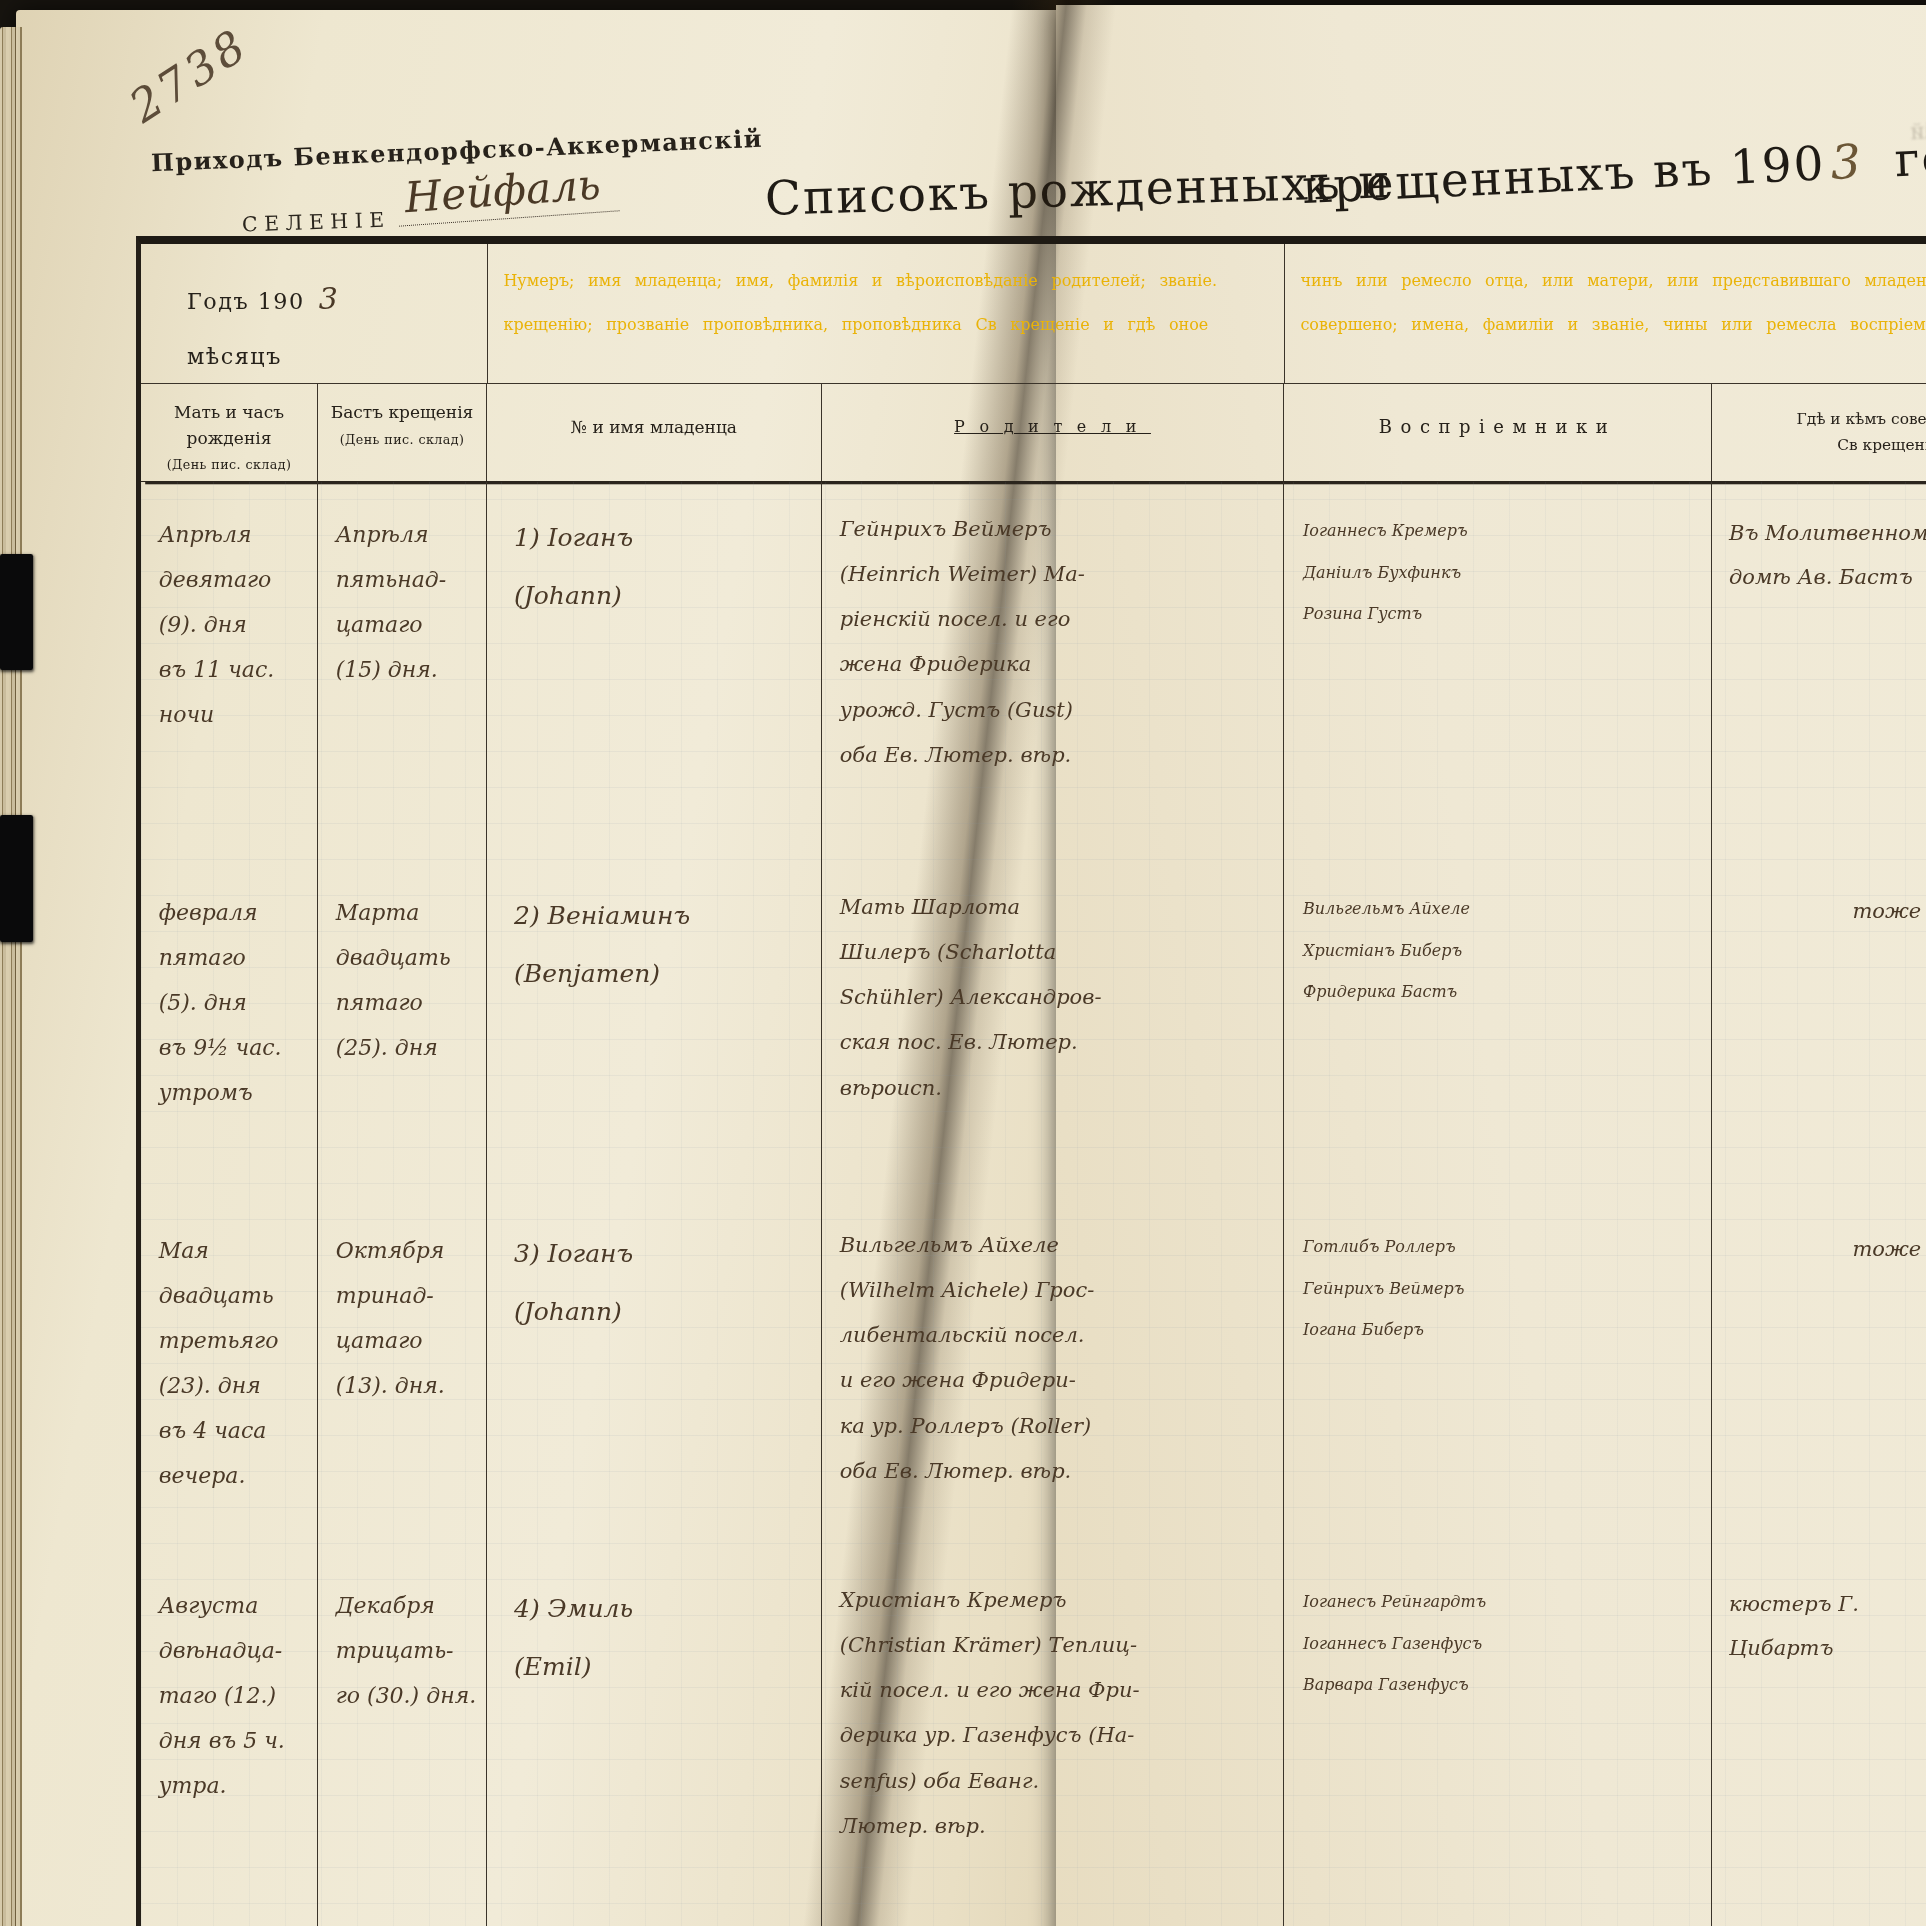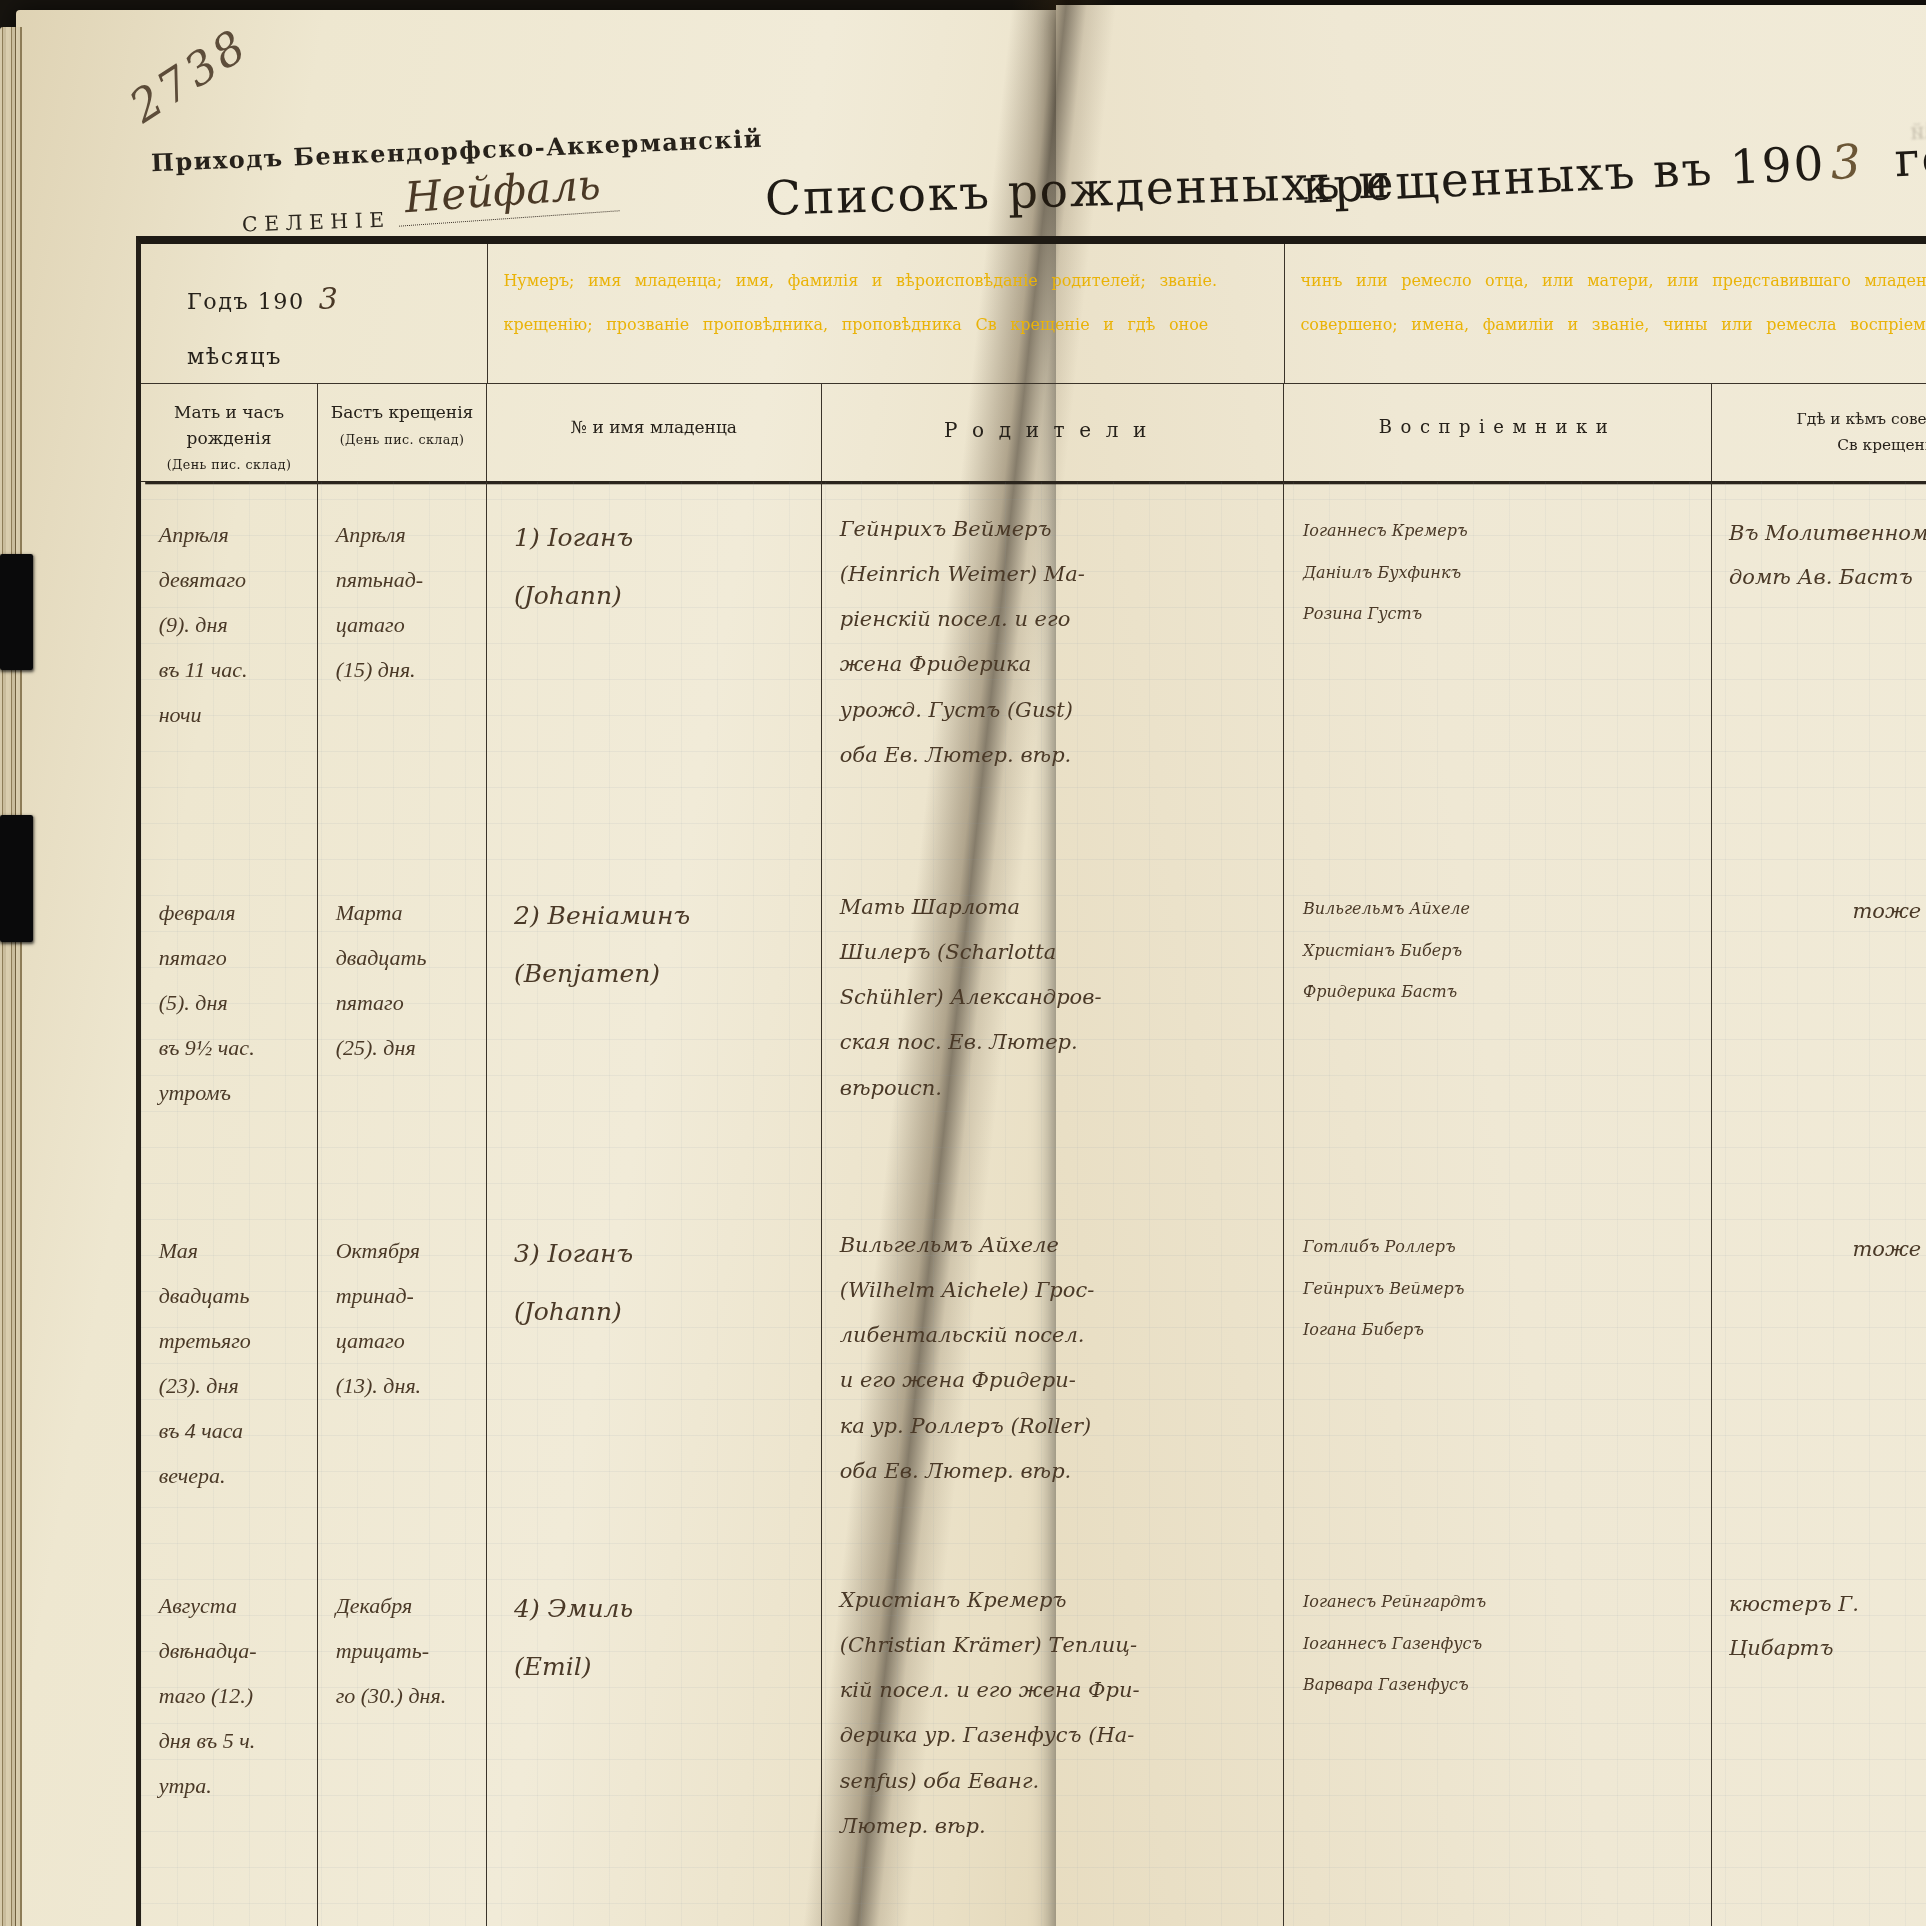--- a/index.html
+++ b/index.html
@@ -43,37 +43,37 @@
   .thead-left{width:1924px;}
   .band1{display:grid;grid-template-columns:347px 797px 780px;height:139px;}
   .band1>div{border-right:1.2px solid #3b342a;box-sizing:border-box;}
   .year-cell{padding:21.6px 0 0 46px;font-size:22.3px;line-height:2.2;letter-spacing:1.5px;}
   .year-cell .year-digit{font-size:30px;}
   .htext{font-size:16px;line-height:2.75;word-spacing:8.5px;padding:15.4px 19px 0 15.4px;color:#eab308;}
   .band2{display:grid;grid-template-columns:177px 169px 335px 462px 428px 352px;height:97px;border-top:1.2px solid #3b342a;}
   .band2>div{border-right:1.2px solid #3b342a;box-sizing:border-box;text-align:center;}
   .colh{font-size:17px;line-height:1.5;padding-top:16px;}
   .colh .sub{display:block;font-size:12.7px;letter-spacing:0.4px;margin-top:4px;}
-  .colh-parents{font-size:20px;letter-spacing:14.6px;padding-top:31px;}
+  .colh-parents{font-size:16px;letter-spacing:14.6px;padding-top:31px;text-decoration:underline;}
   .colh-godp{font-size:18px;letter-spacing:8.5px;padding-top:28.5px;}
   .colh-where{font-size:15.4px;line-height:1.7;padding-top:21.6px;}
   .band2>div:last-child{border-right:0;}
   .band1>div:last-child{border-right:0;}
   
   .tbody{position:relative;
     background-image:repeating-linear-gradient(0deg,rgba(130,148,165,.10) 0 0.8px,transparent 0.8px 36px),
                      repeating-linear-gradient(90deg,rgba(130,148,165,.08) 0 0.8px,transparent 0.8px 36px);}
   .row{display:grid;grid-template-columns:177px 169px 335px 462px 428px 352px repeat(6,55px);}
   .row>div{border-right:1.2px solid #3b342a;box-sizing:border-box;}
   .r1{min-height:378px;}
   .r2{min-height:338px;}
   .r3{min-height:355px;}
   .r4{min-height:531px;}
   .hand{font-style:italic;color:#4a3927;white-space:pre-line;}
-  .cell-birth,.cell-bapt{font-size:22px;line-height:2.05;padding:30px 4.6px 7.7px 17.7px;font-family:Liberation Serif, serif;}
+  .cell-birth,.cell-bapt{font-size:22px;line-height:2.05;padding:30px 4.6px 7.7px 17.7px;}
   .cell-child{font-size:25px;line-height:2.3;padding:27px 6.2px 7.7px 27px;}
   .cell-parents{font-size:21px;line-height:2.15;padding:25px 7.7px 7.7px 17.7px;}
   .cell-godp{font-size:16px;line-height:2.6;padding:28px 6.2px 7.7px 19px;}
   .cell-where{font-size:21px;line-height:2.1;padding:29px 6.2px 7.7px 17px;}
   .cell-where.center{text-align:center;padding-left:3.9px;}
   .row .cell-where{border-right:0;}
 </style>
 </head>
 <body>
 

